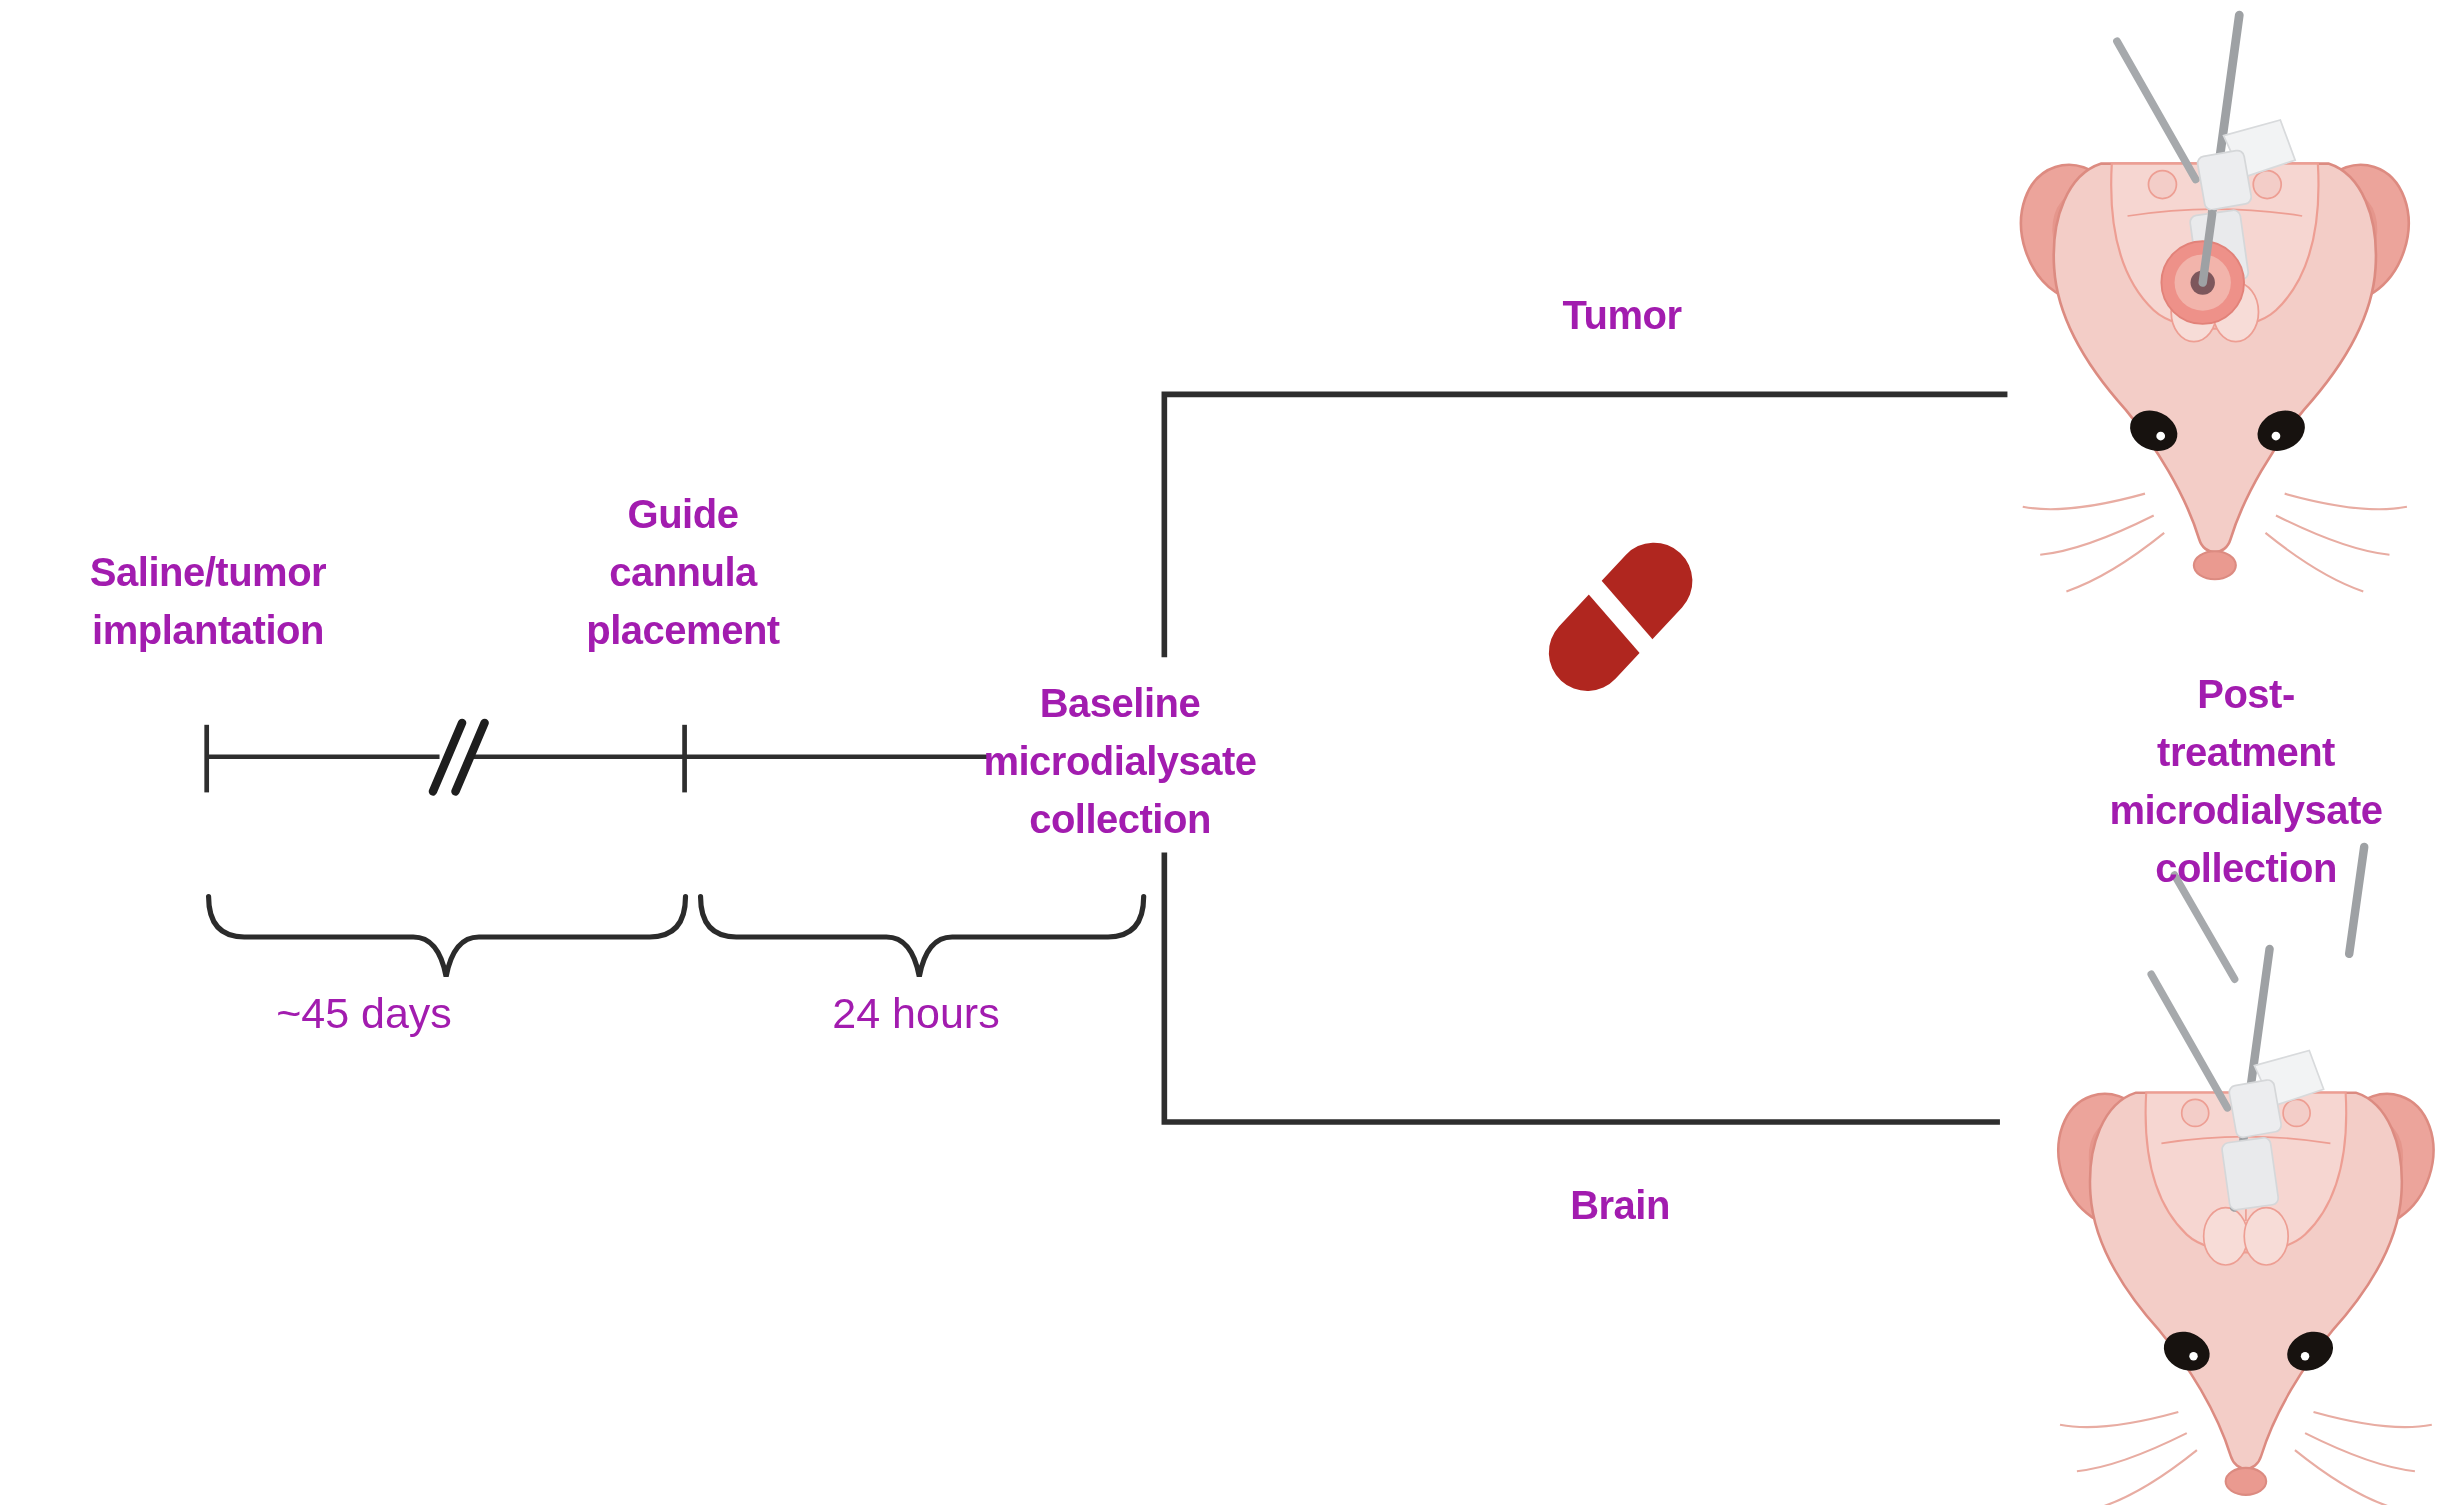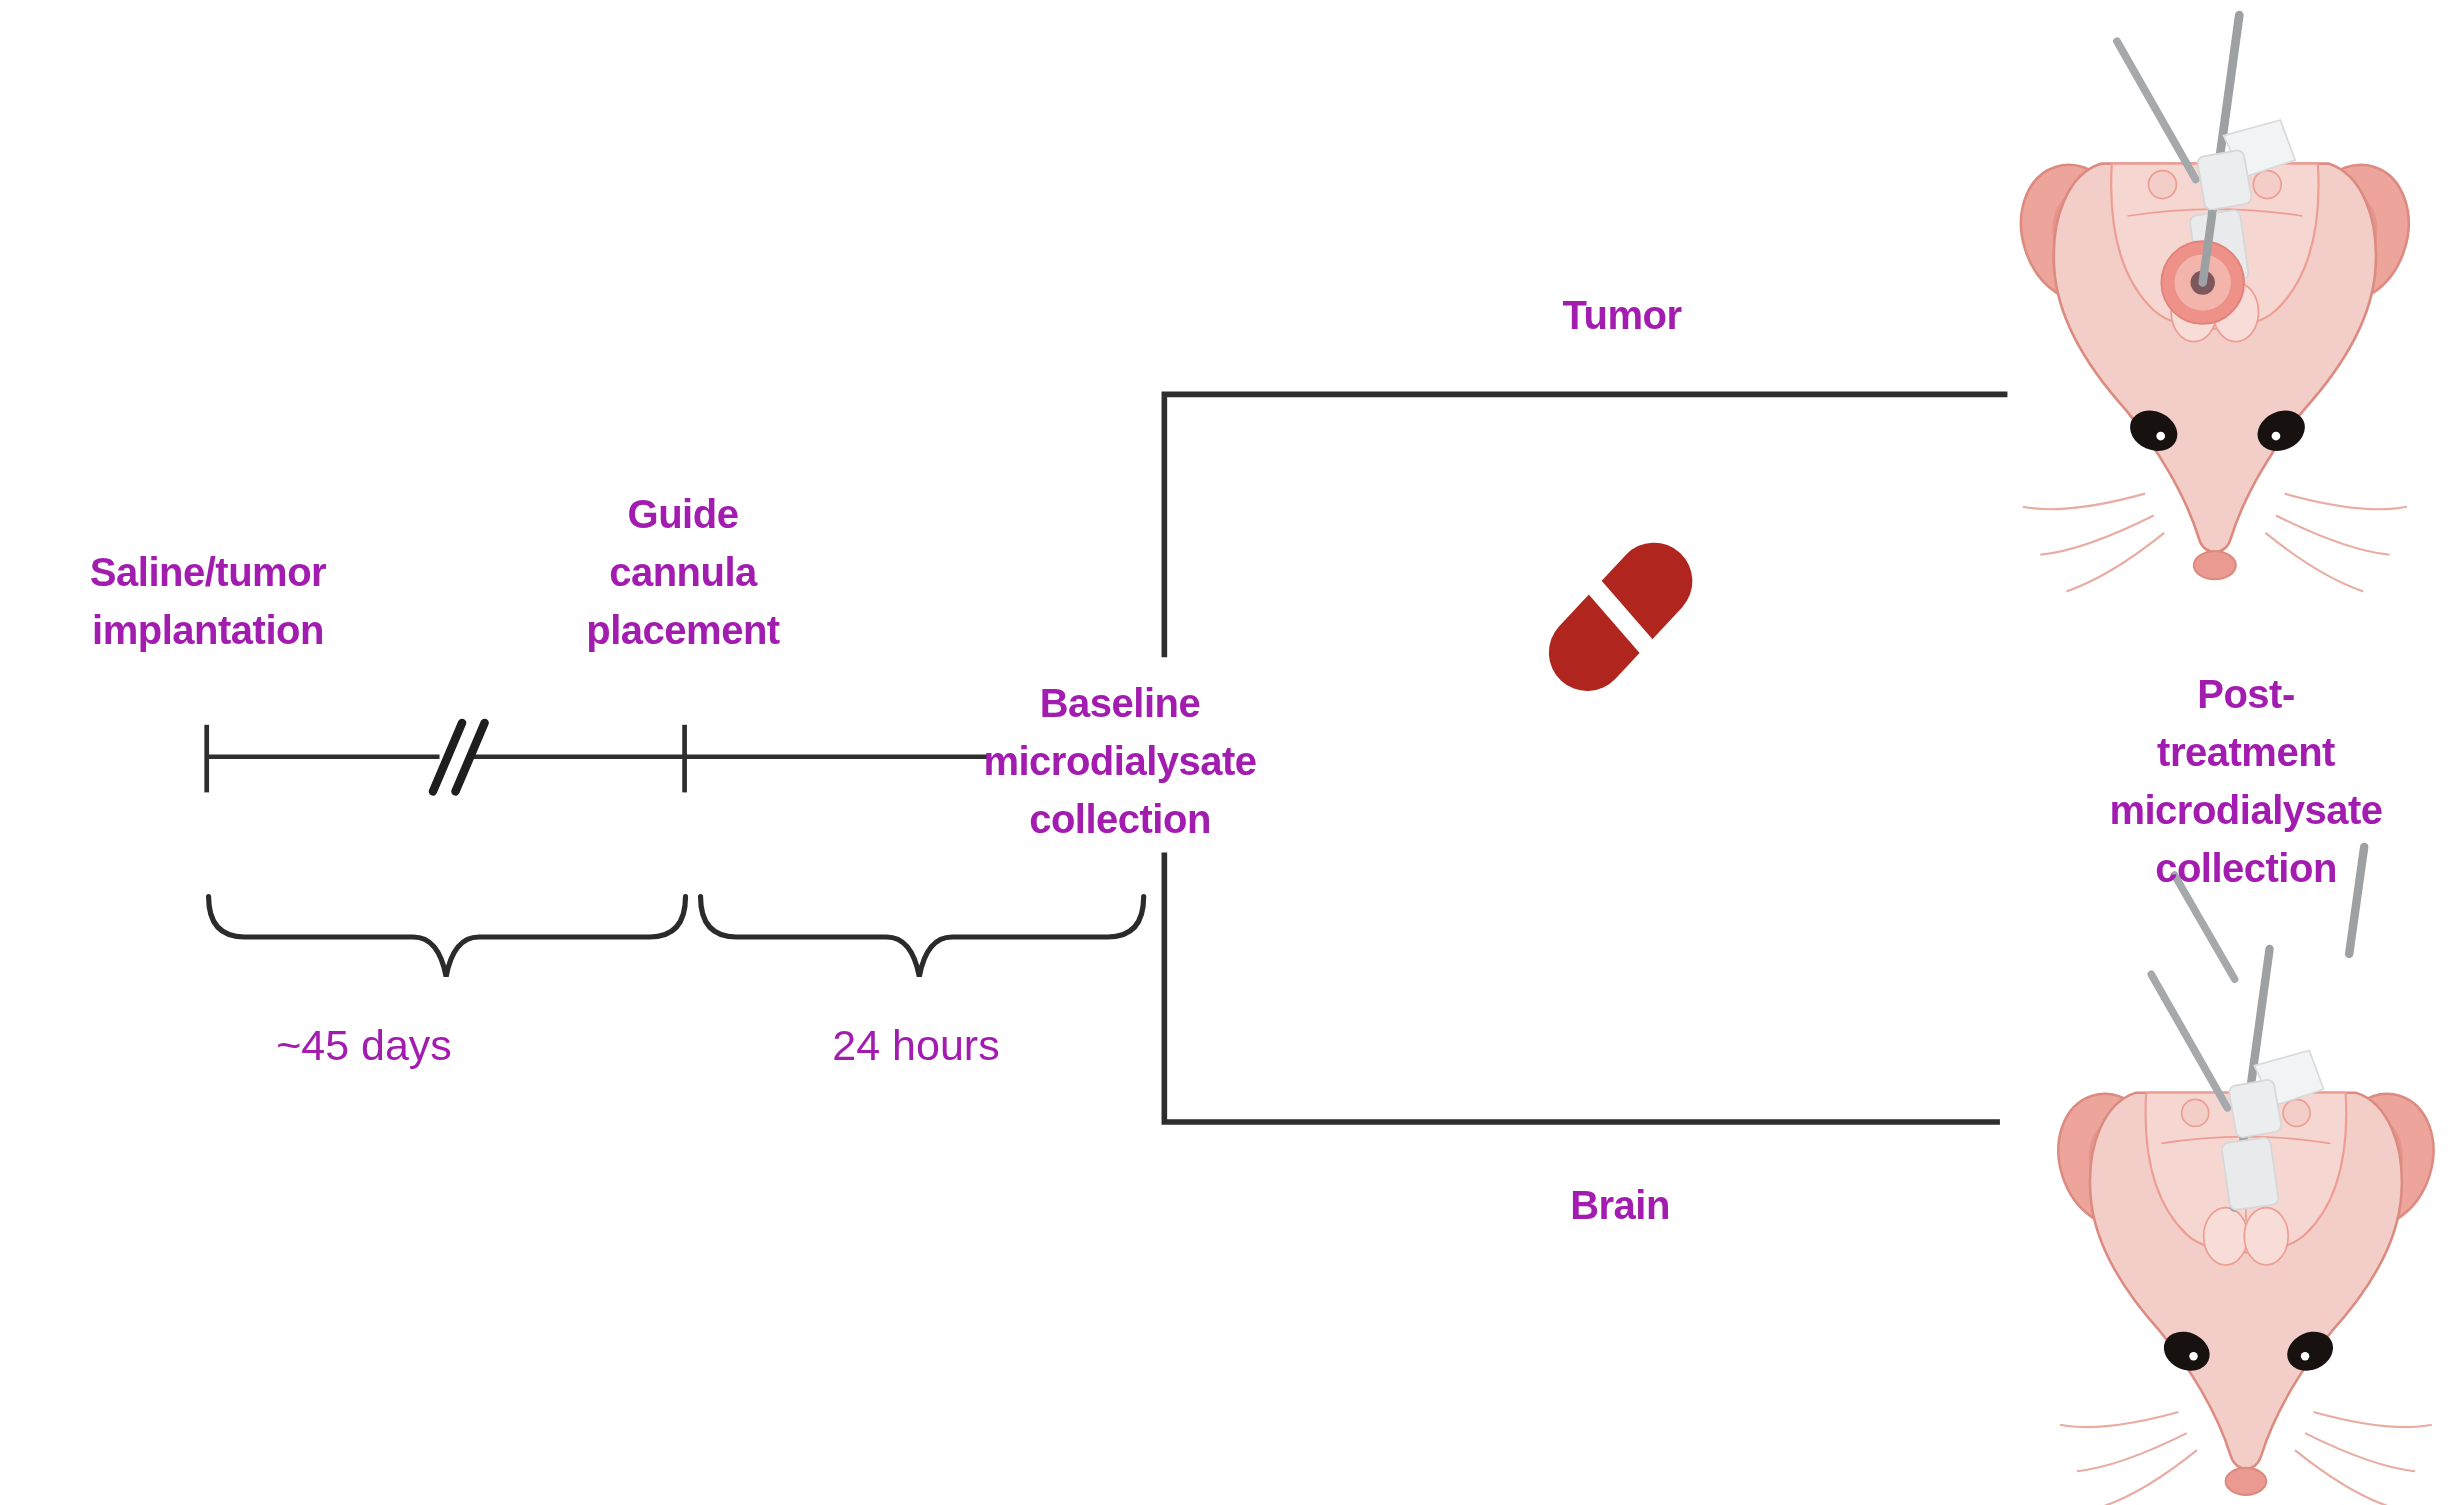--- a/index.html
+++ b/index.html
@@ -20,21 +20,20 @@
     line-height:58px;
     letter-spacing:-0.5px;
     color:#a21caf;
     text-align:center;
     white-space:pre-line;
   }
   .duration{
     font-weight:400;
     font-size:43px;
     letter-spacing:0;
-    margin-top:32px;
   }
 </style>
 </head>
 <body>
 
 <div id="figure">
 
   <svg id="gfx" viewBox="0 0 2622 1603" aria-hidden="true">
     <defs>
       <g id="mouse-symbol">

